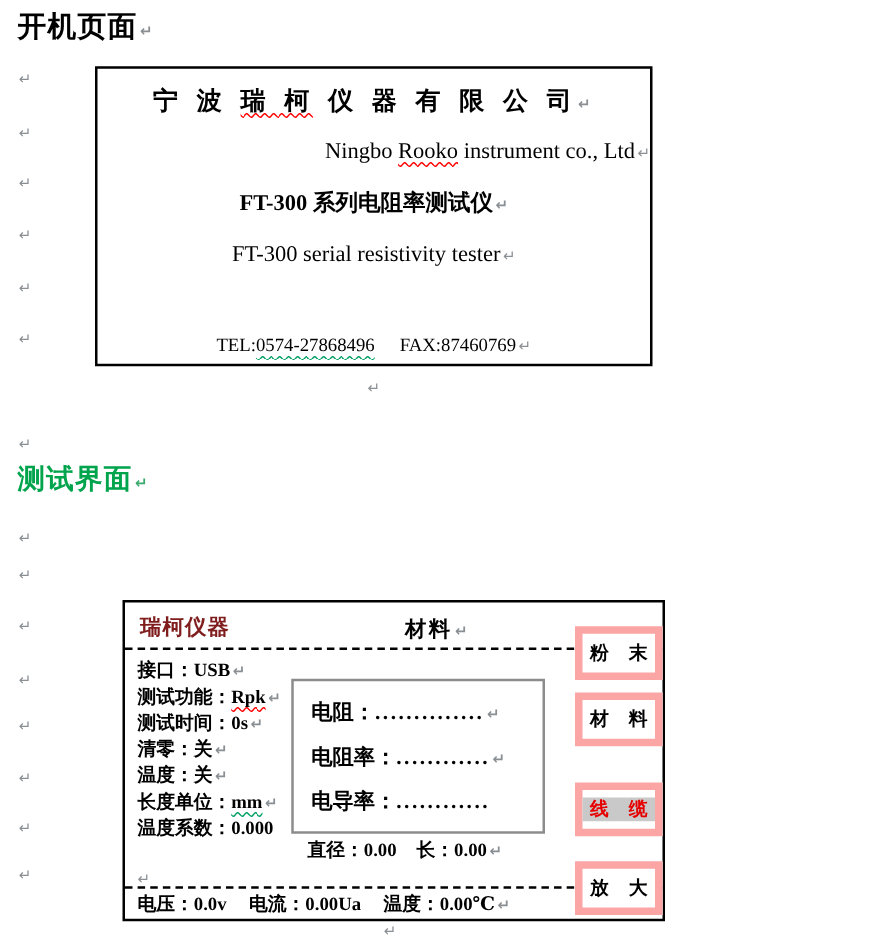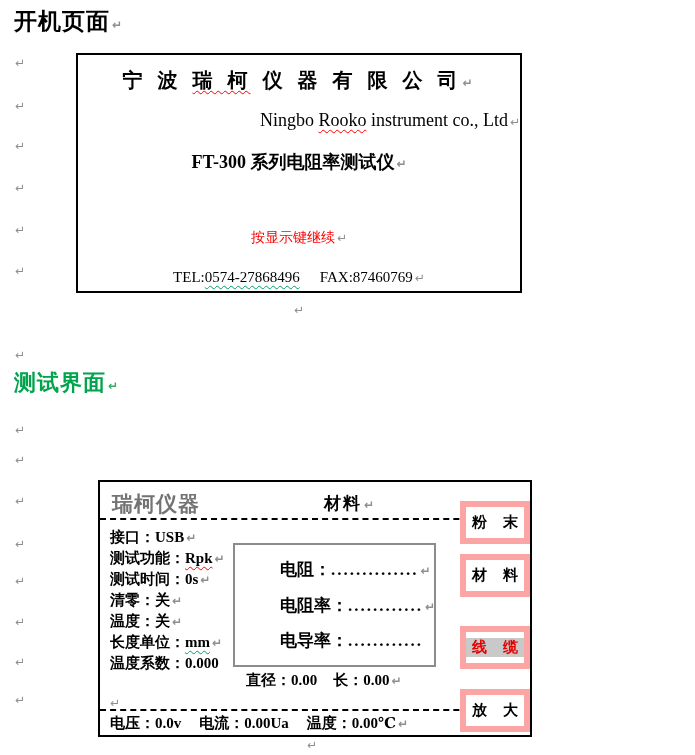--- a/index.html
+++ b/index.html
@@ -25,30 +25,30 @@
   .link{color:#0000ff;text-decoration:underline;}
   .sp-red{text-decoration-line:underline;text-decoration-style:wavy;text-decoration-color:#ff0000;
           text-decoration-thickness:1px;text-underline-offset:3px;}
   .sp-green{text-decoration-line:underline;text-decoration-style:wavy;text-decoration-color:#00a060;
           text-decoration-thickness:1px;text-underline-offset:3px;}
   .gap-left{margin-left:20px;}
 
   
   .box2{position:absolute;left:98px;top:480px;width:430px;height:253px;border:2px solid #000;background:#fff;
         font-family:"Liberation Sans","DejaVu Sans",sans-serif;}
-  .brand{position:absolute;left:12px;top:8px;font-size:21px;font-weight:bold;color:#737373;letter-spacing:1px;}
+  .brand{position:absolute;left:12px;top:8px;font-size:17px;font-weight:bold;color:#7f1d1d;letter-spacing:1px;}
   .b2title{position:absolute;left:224px;top:10px;font-size:17px;font-weight:bold;letter-spacing:2px;}
   .dash1{position:absolute;left:0;right:0;top:36px;border-top:2px dashed #000;}
   .dash2{position:absolute;left:0;right:0;top:227px;border-top:2px dashed #000;}
   .settings{position:absolute;left:10px;top:44px;}
   .srow{height:21px;line-height:21px;font-size:15px;font-weight:bold;white-space:nowrap;}
   .sval{font-family:"Liberation Serif","DejaVu Serif",serif;font-weight:bold;}
   .inner{position:absolute;left:133px;top:61px;width:203px;height:124px;border:2px solid #8c8c8c;background:#fff;
          display:flex;flex-direction:column;justify-content:space-evenly;padding-left:14px;box-sizing:border-box;}
-  .rrow{font-size:17px;font-weight:bold;white-space:nowrap;margin-left:31px;}
+  .rrow{font-size:17px;font-weight:bold;white-space:nowrap;}
   .dots{font-family:"Liberation Serif","DejaVu Serif",serif;font-weight:bold;letter-spacing:2px;font-size:17px;}
   .dims{position:absolute;left:146px;top:189px;font-size:15px;font-weight:bold;white-space:nowrap;}
   .status{position:absolute;left:10px;top:232px;font-size:15px;font-weight:bold;white-space:nowrap;}
   .btn{position:absolute;left:360px;width:58px;height:31px;border:6px solid #fca5a5;background:#fff;z-index:2;
        display:flex;align-items:center;justify-content:center;cursor:pointer;}
   .btnlabel{font-size:15px;font-weight:bold;letter-spacing:6px;padding-left:6px;white-space:nowrap;}
   .btnlabel.selected{background:#c9c9c9;color:#e60000;}
   .btn-fenmo{top:19px;} .btn-cailiao{top:72px;text-align:center;} .btn-xianlan{top:144px;text-align:right;} .btn-fangda{top:207px;}
 </style>
 </head>
@@ -82,22 +82,22 @@
   <div class="box1">
     <div class="b1line b1-company-cn">
       <span>宁 波 </span><span class="sp-red">瑞 柯</span><span> 仪 器 有 限 公 司</span><span class="pmark">↵</span>
     </div>
     <div class="b1line b1-company-en">
       <span>Ningbo </span><span class="sp-red">Rooko</span><span> instrument co., Ltd</span><span class="pmark">↵</span>
     </div>
     <div class="b1line b1-model-cn">
       <span style="font-weight:bold">FT-300 系列电阻率测试仪</span><span class="pmark">↵</span>
     </div>
-    <div class="b1line b1-prompt">
-      <span>按显示键继续</span><span class="pmark">↵</span>
+    <div class="b1line b1-model-en">
+      <span>FT-300 serial resistivity tester</span><span class="pmark">↵</span>
     </div>
     <div class="b1line b1-tel">
       <span>TEL:</span><span class="sp-green">0574-27868496</span><span class="gap-left">FAX:87460769</span><span class="pmark">↵</span>
     </div>
   </div>
 
   <div class="h2">
     <span>测试界面</span><span class="pmark green">↵</span>
   </div>
 

